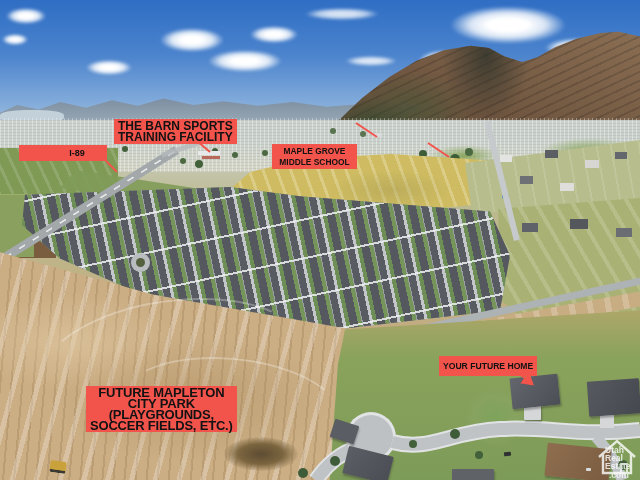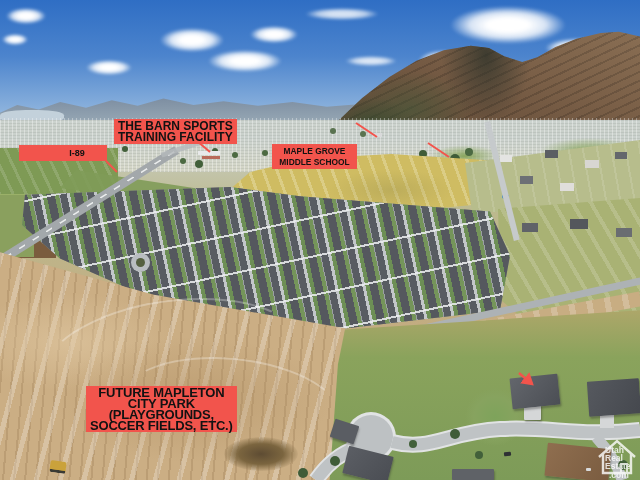--- a/index.html
+++ b/index.html
@@ -239,20 +239,21 @@
     <line x1="428" y1="143" x2="449" y2="157" stroke="#f2544c" stroke-width="2"></line>
     <line x1="168" y1="403" x2="182" y2="420" stroke="#f2544c" stroke-width="2"></line>
     <line x1="519" y1="373" x2="532" y2="384" stroke="#f2544c" stroke-width="2.4" marker-end="url(#ah)"></line>
   </svg>
 
   <div class="label lbl-i89">I-89</div>
   <div class="label lbl-barn">THE BARN SPORTS
 TRAINING FACILITY</div>
   <div class="label lbl-maple">MAPLE GROVE
 MIDDLE SCHOOL</div>
+  <div class="label lbl-home">YOUR FUTURE HOME</div>
   <div class="label lbl-mapleton">FUTURE MAPLETON
 CITY PARK
 (PLAYGROUNDS,
 SOCCER FIELDS, ETC.)</div>
 
   <svg class="abs wm" viewBox="0 0 42 44">
     <path d="M3 22 L21 6 L39 22" stroke="#ffffff" stroke-width="2.4" fill="none"></path>
     <path d="M7 19 L7 38 L35 38 L35 19" stroke="#ffffff" stroke-width="2.4" fill="none"></path>
     <path d="M25 38 L25 29 L31 29 L31 38" stroke="#ffffff" stroke-width="1.8" fill="none"></path>
     <text x="9" y="18">Utah</text>

